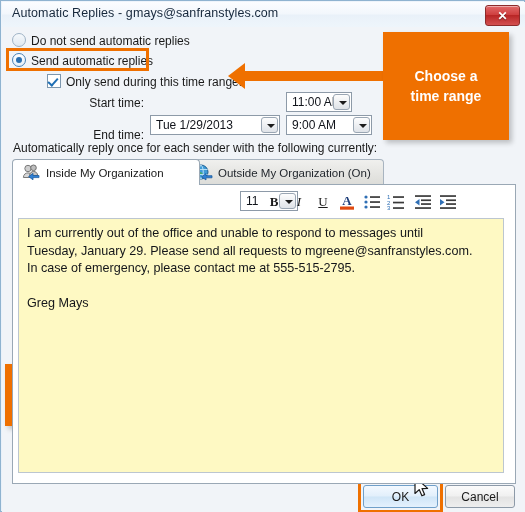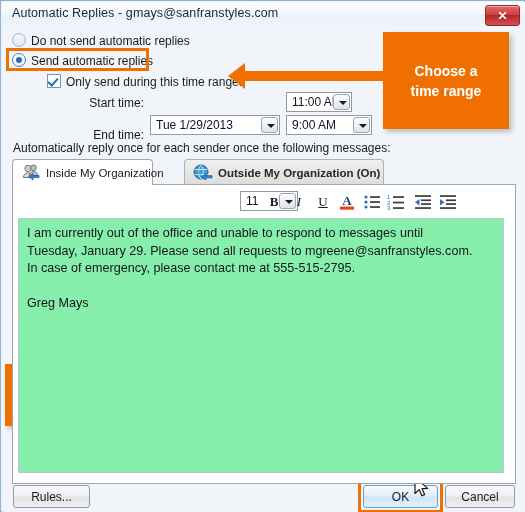--- a/index.html
+++ b/index.html
@@ -105,40 +105,40 @@
   .tab{
     position:absolute;top:0;height:26px;box-sizing:border-box;
     border:1px solid #a8b4c0;border-bottom:none;
     border-radius:4px 4px 0 0;
     font-size:11.5px;color:#1a1a1a;
     display:flex;align-items:center;cursor:pointer;
   }
   .tab.active{background:#fff;border-color:#9aa8b5;z-index:3;}
   .tab.inactive{
     background:linear-gradient(to bottom,#f0f0ee,#dcdcd8);
-    color:#23282e;z-index:1;font-weight:bold;
+    color:#23282e;z-index:1;
   }
   .tab .ticon{width:22px;height:18px;margin:0 4px 0 7px;position:relative;flex:none;}
   .tab .tlabel{padding-right:10px;white-space:nowrap;}
 
   .tabpanel{
     position:absolute;left:10px;top:157px;width:504px;height:300px;
     box-sizing:border-box;border:1px solid #9aa8b5;background:#fff;z-index:2;
   }
 
   .toolbar{position:absolute;left:4px;top:4px;width:494px;height:26px;}
   .tb-btn{
     position:absolute;top:3px;width:22px;height:20px;
     font-size:13px;color:#1c1c1c;text-align:center;line-height:20px;
     cursor:pointer;
   }
 
   .editor{
     position:absolute;left:5px;top:33px;width:486px;height:255px;
-    box-sizing:border-box;border:1px solid #bcc6d0;background:#86efac;
+    box-sizing:border-box;border:1px solid #bcc6d0;background:#fef9c3;
     padding:6px 8px;overflow:hidden;
   }
   .editor p{
     margin:0;font-size:12.6px;line-height:17.5px;color:#14161a;
   }
   .editor .gap{height:17px;}
 
   
   .btn{
     position:absolute;height:23px;box-sizing:border-box;
@@ -214,24 +214,24 @@
       <div class="field-label" style="left:60px;top:92px;width:82px;margin-top:9px;">End time:</div>
       <div class="combo" style="left:148px;top:88px;width:130px;">
         <span class="val">Tue 1/29/2013</span>
         <span class="btn"></span>
       </div>
       <div class="combo" style="left:284px;top:88px;width:86px;padding-left:34px;">
         <span class="val">9:00 AM</span>
         <span class="btn"></span>
       </div>
 
-      <div class="auto-reply-label">Automatically reply once for each sender once the following messages:</div>
+      <div class="auto-reply-label">Automatically reply once for each sender with the following currently:</div>
 
       <div class="tabstrip">
-        <div class="tab active" style="left:0;width:141px;">
+        <div class="tab active" style="left:0;width:188px;">
           <span class="ticon">
             <svg width="22" height="18" viewBox="0 0 22 18">
               <circle cx="8" cy="4.5" r="3.2" fill="#cfcfcf" stroke="#7a7a7a" stroke-width="1"></circle>
               <path d="M3.4 13.5c0-3 2.2-4.6 4.6-4.6s4.6 1.6 4.6 4.6z" fill="#d8d8d8" stroke="#7a7a7a" stroke-width="1"></path>
               <circle cx="13.5" cy="3.8" r="2.8" fill="#bdbdbd" stroke="#6f6f6f" stroke-width="1"></circle>
               <path d="M9.6 11.6c0-2.7 1.9-4.1 4-4.1s4 1.4 4 4.1z" fill="#c7c7c7" stroke="#6f6f6f" stroke-width="1"></path>
               <path d="M13 15.8 L8.6 12.6 L13 9.4 v2.1 h6 v2.1 h-6 z" fill="#2f7fd4" stroke="#1f5e9e" stroke-width=".8"></path>
             </svg>
           </span>
           <span class="tlabel">Inside My Organization</span>
@@ -314,34 +314,33 @@
 
         <div class="editor">
           <p>I am currently out of the office and unable to respond to messages until</p>
           <p>Tuesday, January 29. Please send all requests to mgreene@sanfranstyles.com.</p>
           <p>In case of emergency, please contact me at 555-515-2795.</p>
           <div class="gap"></div>
           <p>Greg Mays</p>
         </div>
       </div>
 
-      <div class="btn" style="left:11px;top:458px;width:77px;">Rules...</div>
       <div class="btn" style="left:443px;top:458px;width:70px;">Cancel</div>
       <div class="btn primary" style="left:361px;top:458px;width:75px;">OK</div>
       <div class="hl-box" style="left:356px;top:453px;width:85px;height:33px;"></div>
 
     </div>
   </div>
 
   <div class="arrow-h" style="left:228px;top:63px;width:155px;height:26px;">
     <div class="shaft" style="left:16px;width:139px;"></div>
     <div class="head"></div>
   </div>
 
-  <div class="callout" style="left:383px;top:32px;width:126px;height:97px;white-space:pre-line;">Choose a
+  <div class="callout" style="left:383px;top:32px;width:126px;height:108px;white-space:pre-line;">Choose a
 time range</div>
 
   <div class="arrow-v" style="left:362px;top:268px;width:42px;height:58px;">
     <div class="shaft" style="top:18px;height:40px;"></div>
     <div class="head" style="top:0;border-bottom:19px solid #ef7000;"></div>
   </div>
 
   <div class="callout" style="left:292px;top:326px;width:178px;height:84px;">Include a message</div>
 
   <div class="callout" style="left:5px;top:364px;width:88px;height:62px;white-space:pre-line;">Add

